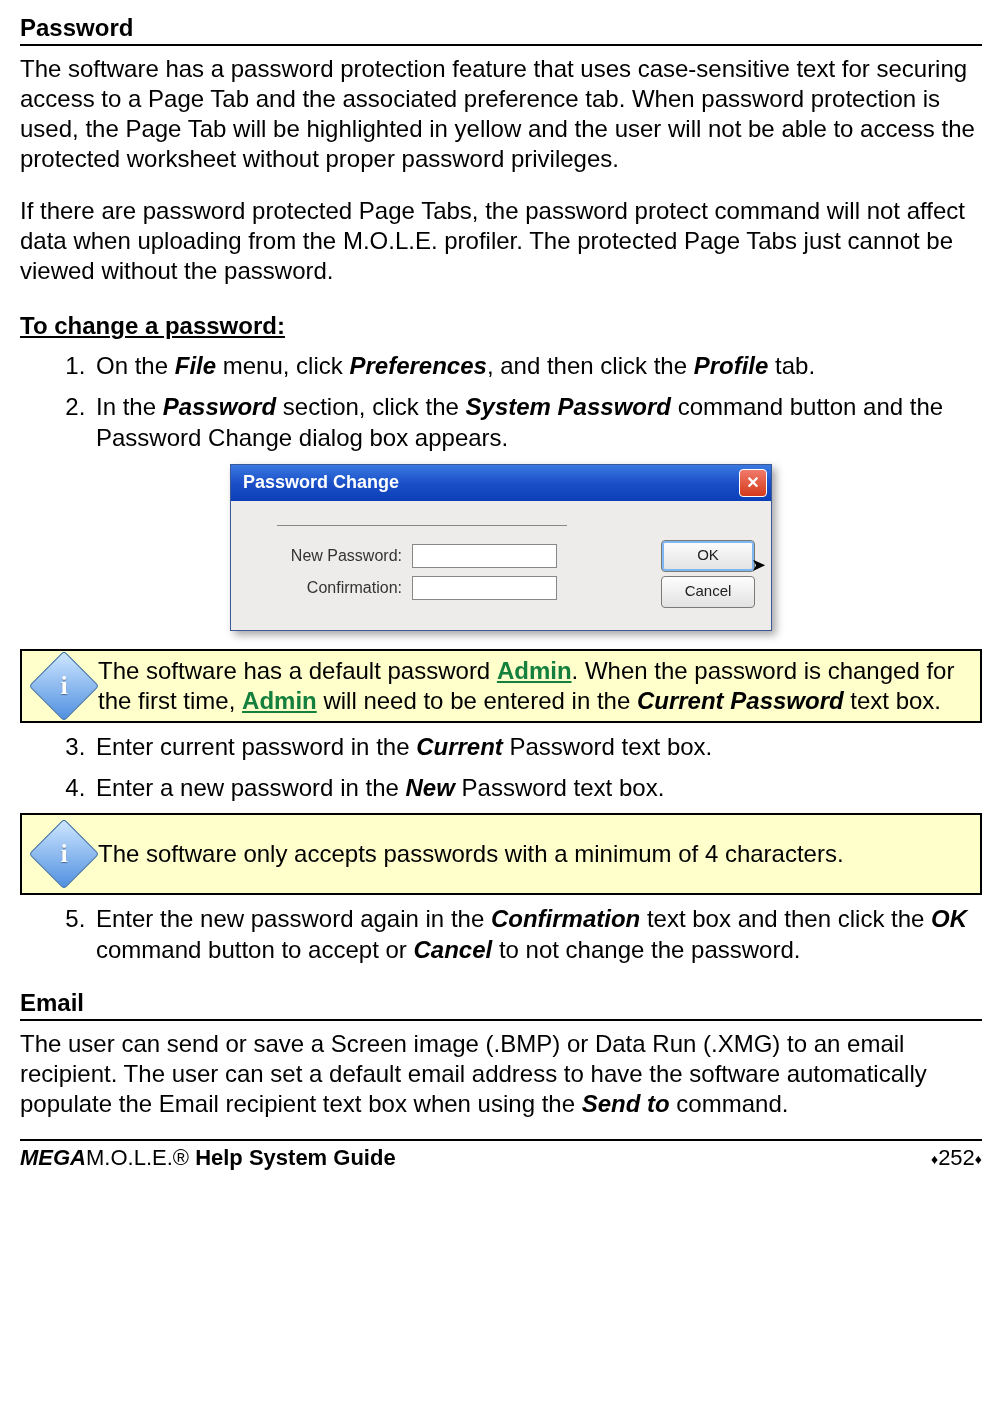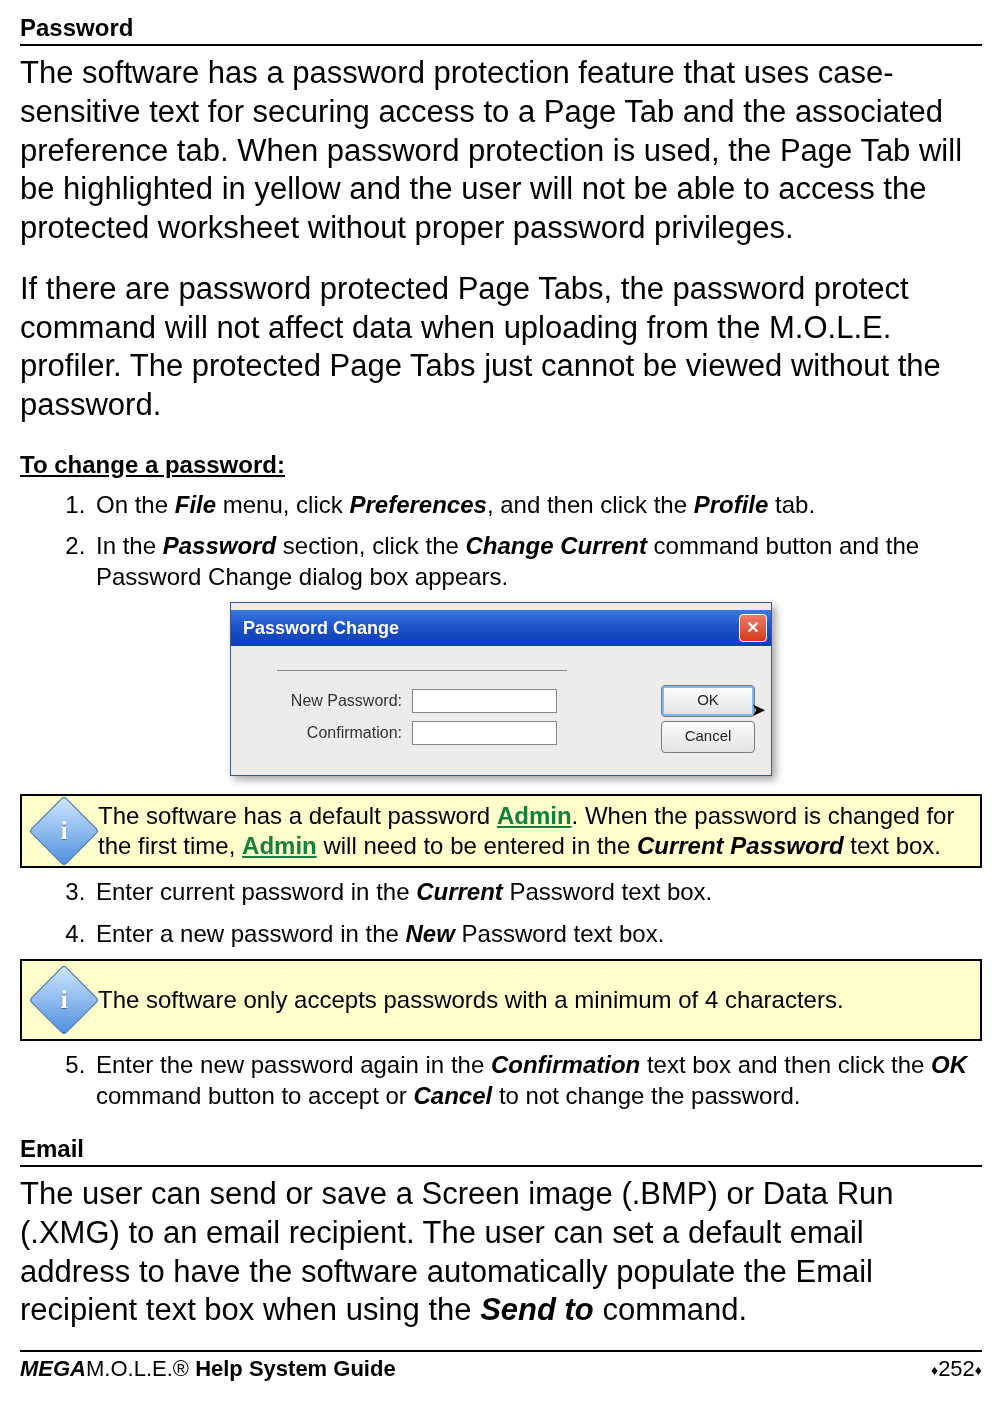--- a/index.html
+++ b/index.html
@@ -17,21 +17,21 @@
     position: relative;
   }
   .section-heading {
     font-size: 24px;
     font-weight: bold;
     margin: 0;
     padding-bottom: 2px;
     border-bottom: 2px solid #000;
   }
   .body-text {
-    font-size: 31px;
+    font-size: 24px;
     line-height: 1.25;
     margin: 8px 0 0 0;
   }
   .sub-heading {
     font-size: 24px;
     font-weight: bold;
     text-decoration: underline;
     margin: 26px 0 10px 0;
   }
   ol.steps {
@@ -64,21 +64,20 @@
   .titlebar {
     height: 36px;
     background: linear-gradient(to bottom, #3a7ae0 0%, #1b50c9 50%, #0b3fb7 100%);
     display: flex;
     align-items: center;
     justify-content: space-between;
     padding: 0 4px 0 12px;
     color: #fff;
     font-weight: bold;
     font-size: 18px;
-    margin-top: 7px;
   }
   .closebtn {
     width: 26px;
     height: 26px;
     background: linear-gradient(to bottom, #f07a6a, #d43a1a);
     border: 1px solid #fff;
     border-radius: 4px;
     display: flex;
     align-items: center;
     justify-content: center;
@@ -193,21 +192,21 @@
 
   <p class="body-text" style="margin-top:22px;">If there are password protected Page Tabs, the password protect command will not affect data when uploading from the M.O.L.E. profiler. The protected Page Tabs just cannot be viewed without the password.</p>
 
   <p class="sub-heading">To change a password:</p>
 
   <ol class="steps" start="1">
     <li>
       <span>On the </span><span class="bi">File</span><span> menu, click </span><span class="bi">Preferences</span><span>, and then click the </span><span class="bi">Profile</span><span> tab.</span>
     </li>
     <li>
-      <span>In the </span><span class="bi">Password</span><span> section, click the </span><span class="bi">Change Current</span><span> command button and the Password Change dialog box appears.</span>
+      <span>In the </span><span class="bi">Password</span><span> section, click the </span><span class="bi">System Password</span><span> command button and the Password Change dialog box appears.</span>
     </li>
   </ol>
 
   <div class="dialog-wrap">
     <div class="dialog">
       <div class="titlebar">
         <span>Password Change</span>
         <div class="closebtn">
             <span>✕</span>
           </div>

